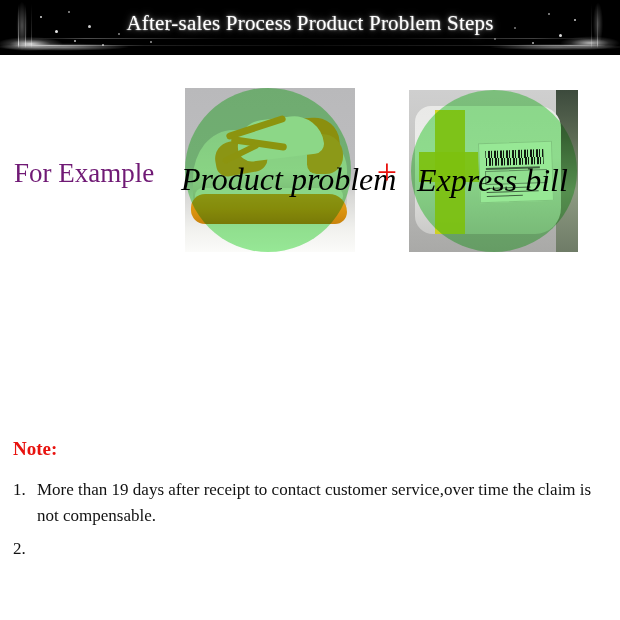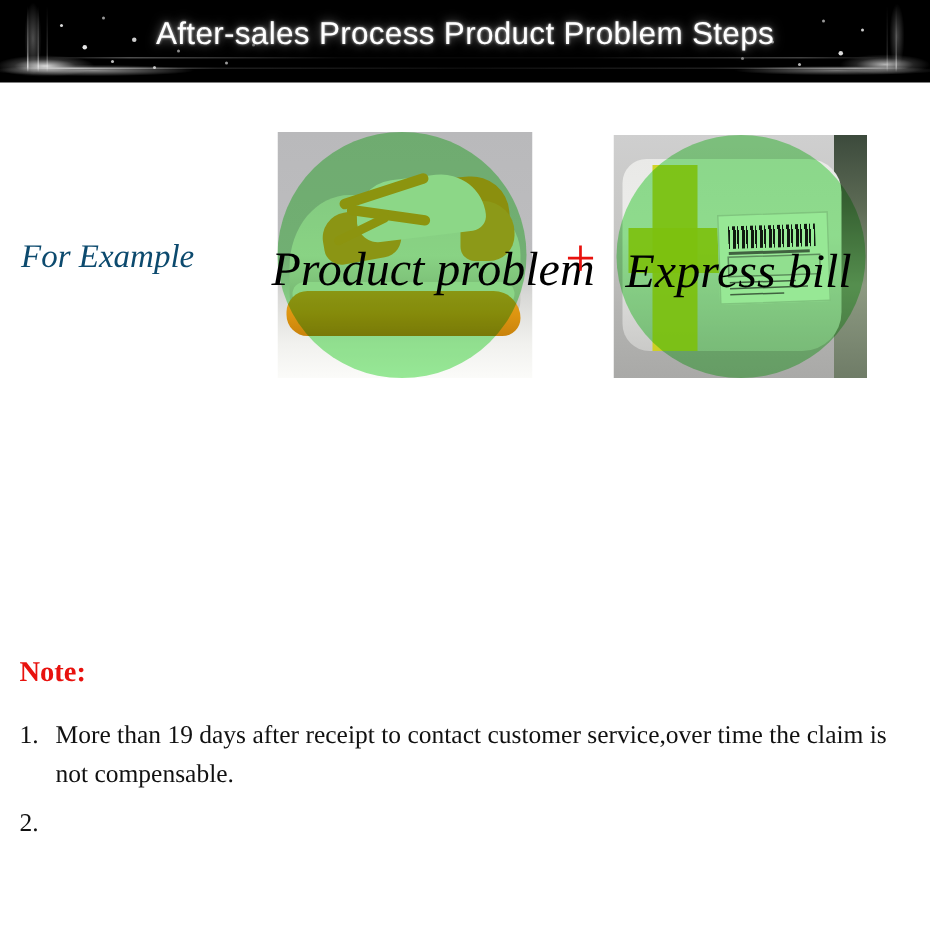--- a/index.html
+++ b/index.html
@@ -89,43 +89,42 @@
     background: #ffffff;
   }
   .banner-title {
     position: absolute;
     left: 0;
     right: 0;
     top: 11px;
     text-align: center;
     color: #ffffff;
     font-size: 21px;
-    font-family: Liberation Sans, sans-serif;
+    font-family: Liberation Serif, serif;
     letter-spacing: 0.2px;
     text-shadow: 0 0 7px rgba(255,255,255,0.55), 0 0 2px rgba(255,255,255,0.7);
     white-space: nowrap;
   }
 
   
   .example-row {
     position: absolute;
     left: 0;
     top: 55px;
     width: 620px;
     height: 220px;
   }
   .for-example {
     position: absolute;
     left: 14px;
     top: 103px;
-    color: #0c4a6e;
-    font-size: 22px;
+    color: #701a75;
+    font-size: 27px;
     font-family: "Liberation Serif", "DejaVu Serif", serif;
     white-space: nowrap;
-    font-style: italic;
   }
 
   .photo {
     position: absolute;
     overflow: hidden;
   }
   .photo-left {
     left: 185px;
     top: 33px;
     width: 170px;

